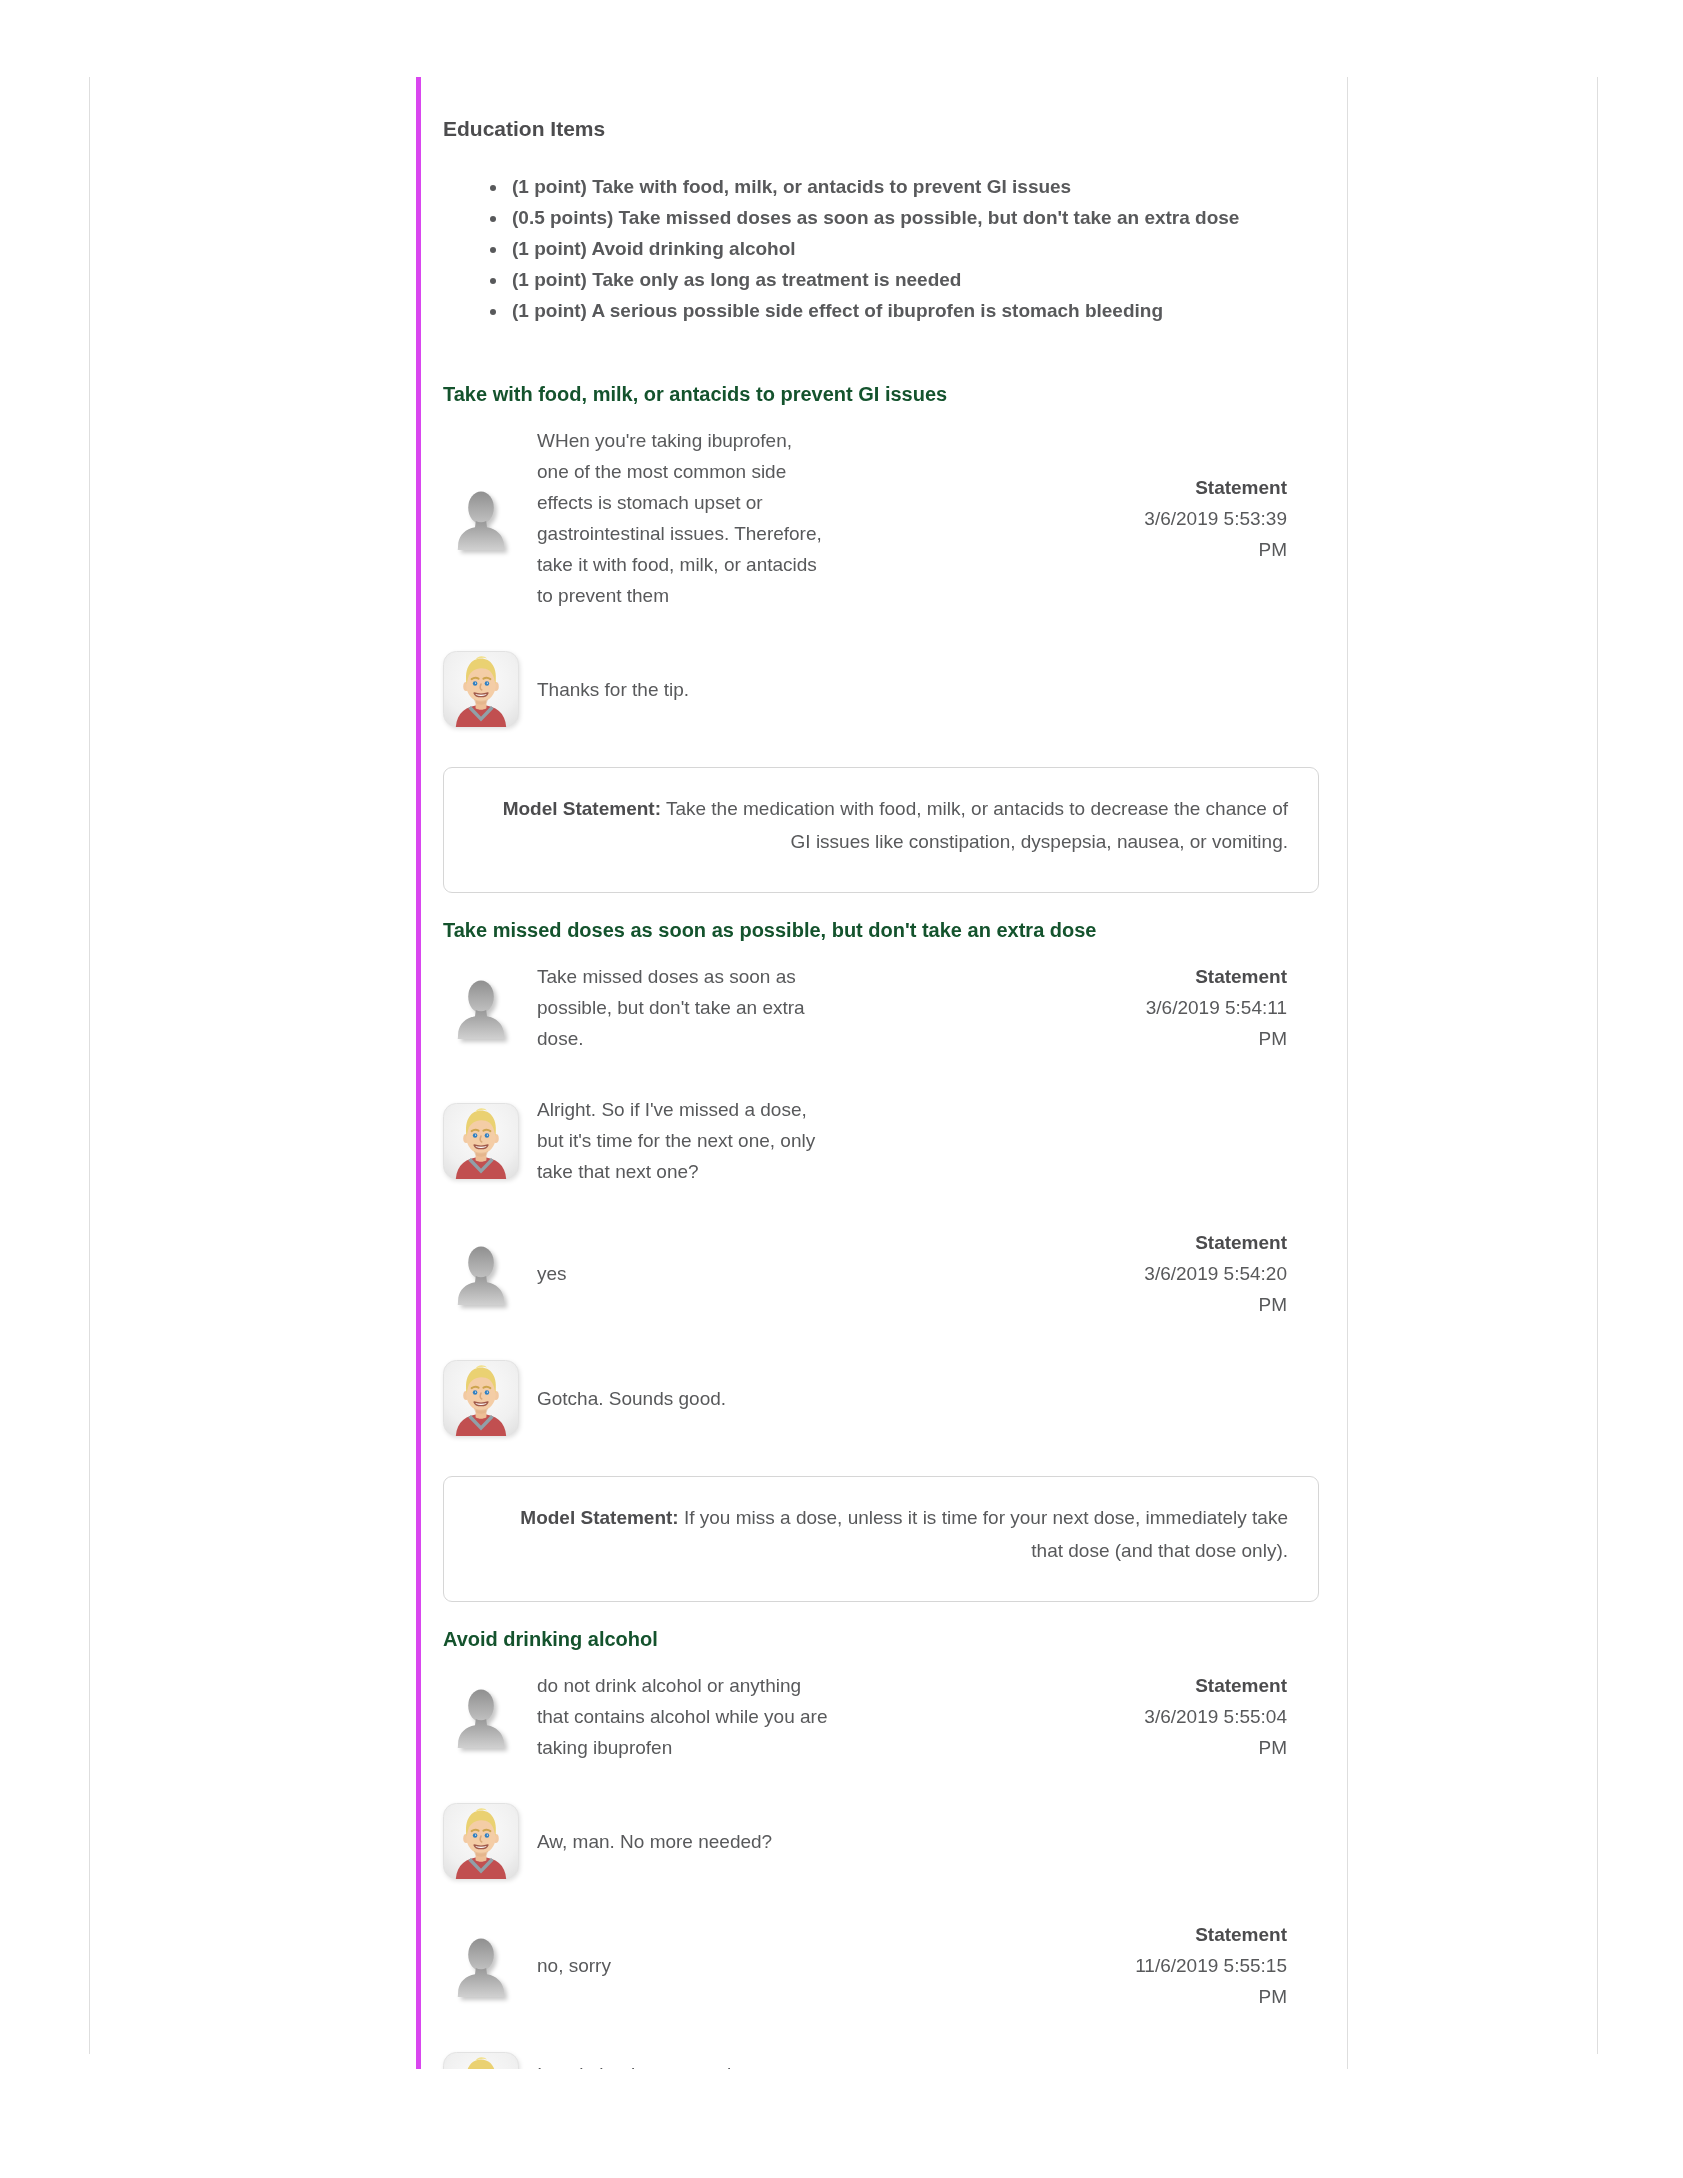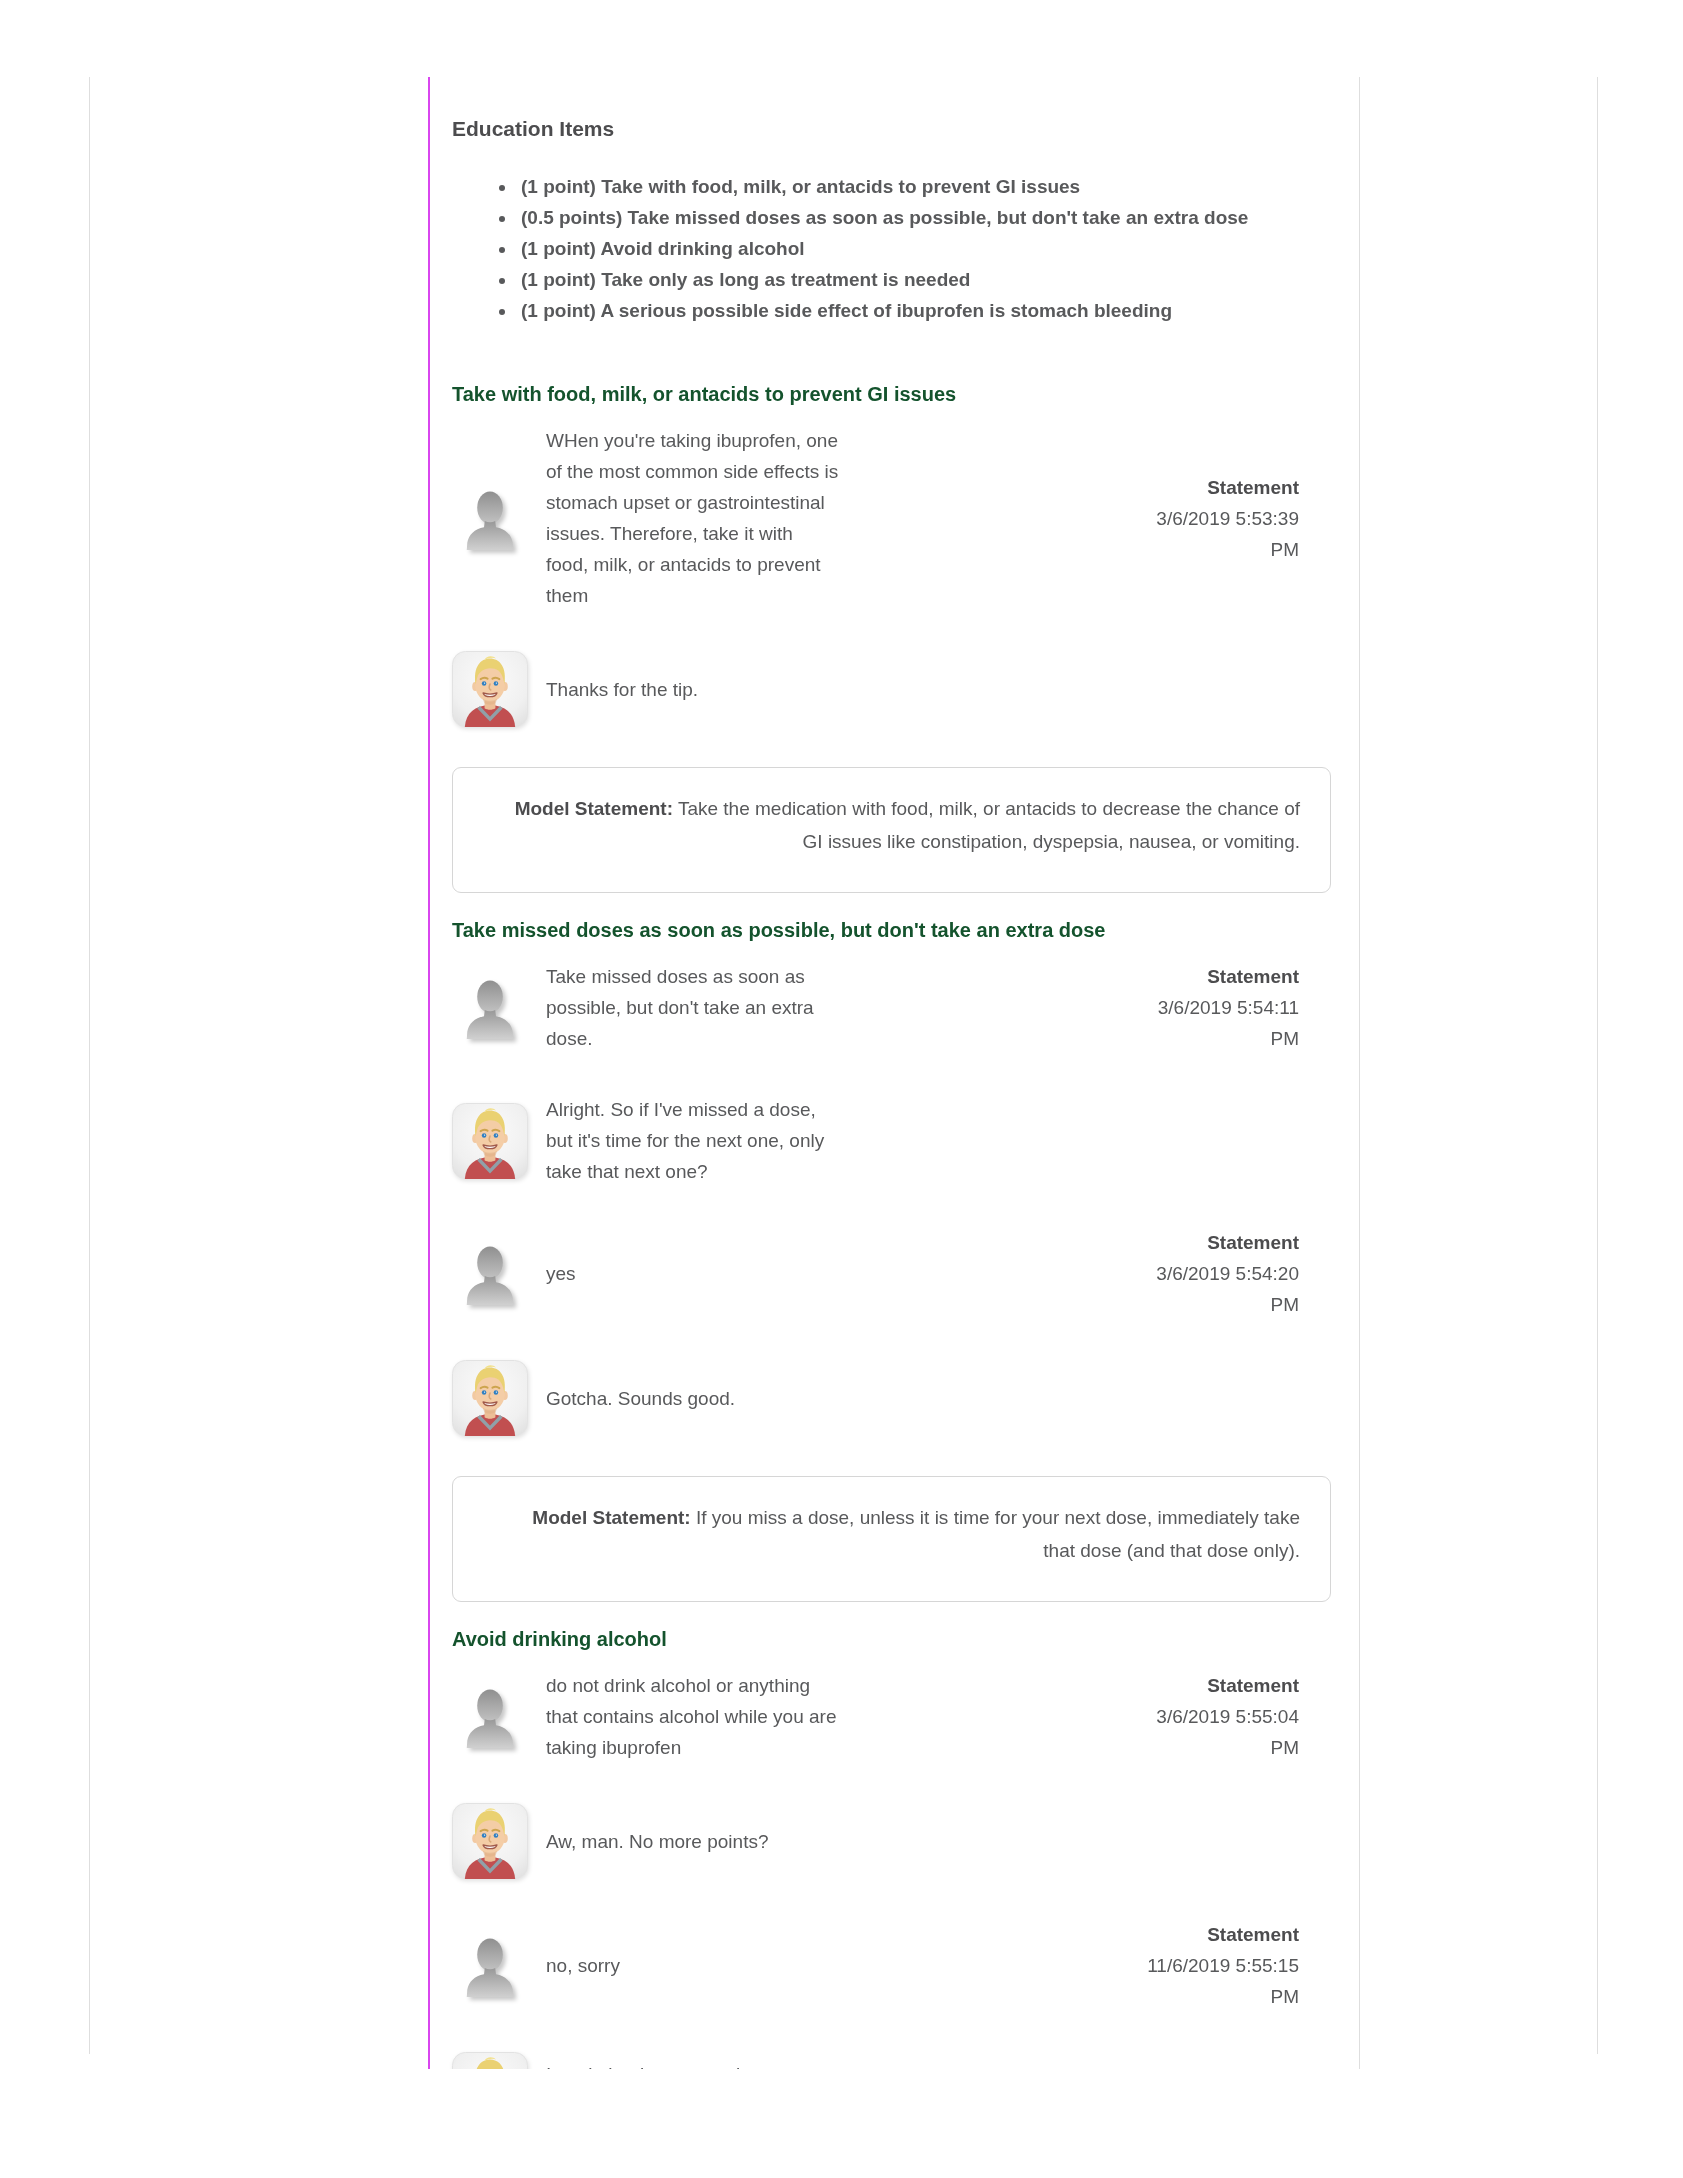--- a/index.html
+++ b/index.html
@@ -7,23 +7,23 @@
     width:1683px;height:2178px;position:relative;
     font-family:"Liberation Sans", sans-serif;
     color:#58595b;
   }
   
   .vrule{position:absolute;top:77px;width:1px;height:1977px;background:#dedede;}
   .vrule-left{left:89px;}
   .vrule-right{left:1597px;}
   
   .card{
-    position:absolute;left:428px;top:77px;width:932px;height:1992px;
+    position:absolute;left:416px;top:77px;width:932px;height:1992px;
     box-sizing:border-box;
-    border-left:2px solid #d946ef;border-right:1px solid #dedede;
+    border-left:5px solid #d946ef;border-right:1px solid #dedede;
     padding:40px 28px 0 22px;
     overflow:hidden;
   }
   .edu-title{
     font-size:21px;font-weight:bold;color:#4c4c4e;
     margin:0 0 30px 0;line-height:24px;
   }
   ul.bullets{
     margin:0 0 55px 0;padding:0 0 0 65px;
     font-size:19px;line-height:31px;color:#58595b;
@@ -226,21 +226,21 @@
       <div class="meta-time">3/6/2019 5:55:04 PM</div>
     </div>
   </div>
 
   <div class="msg-row">
     <div class="avatar-cell">
       <svg class="avatar avatar-blonde" width="76" height="76" viewBox="0 0 77 77">
           <use href="#av-blonde"></use>
         </svg>
     </div>
-    <div class="msg-text">Aw, man. No more points?</div>
+    <div class="msg-text">Aw, man. No more needed?</div>
     <div class="msg-spacer"></div>
     <div class="msg-meta"></div>
   </div>
 
   <div class="msg-row gray-row">
     <div class="avatar-cell">
       <svg class="avatar avatar-gray" width="63" height="63" viewBox="0 0 64 64">
           <use href="#av-gray"></use>
         </svg>
     </div>

